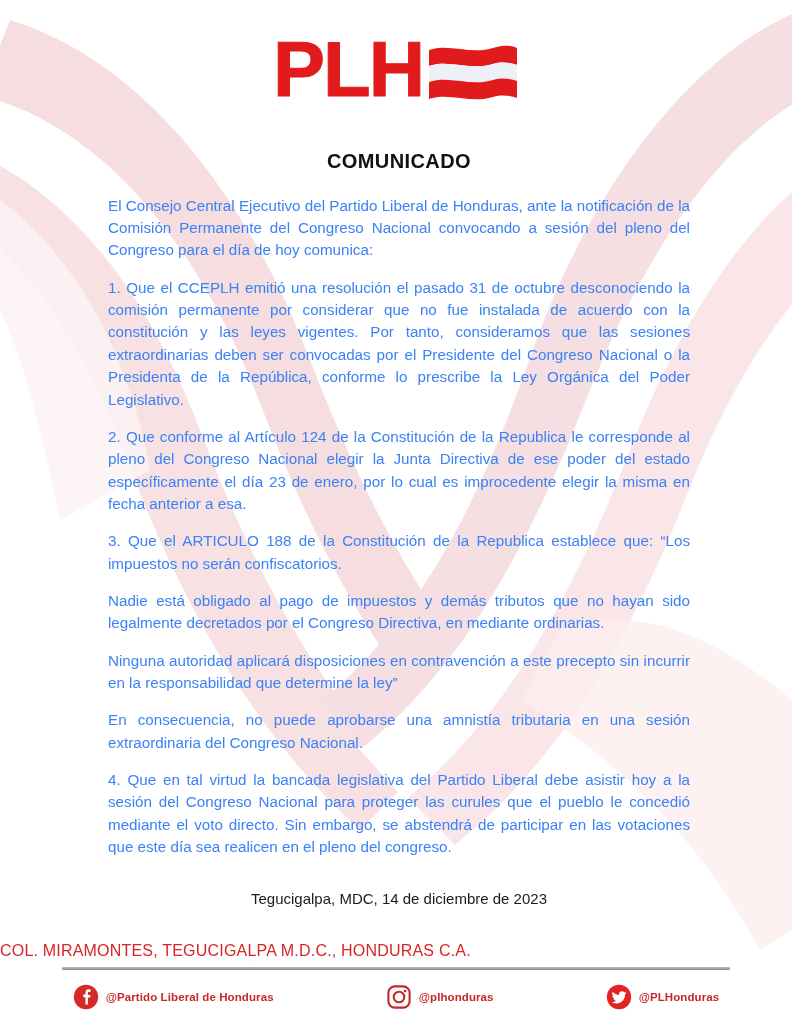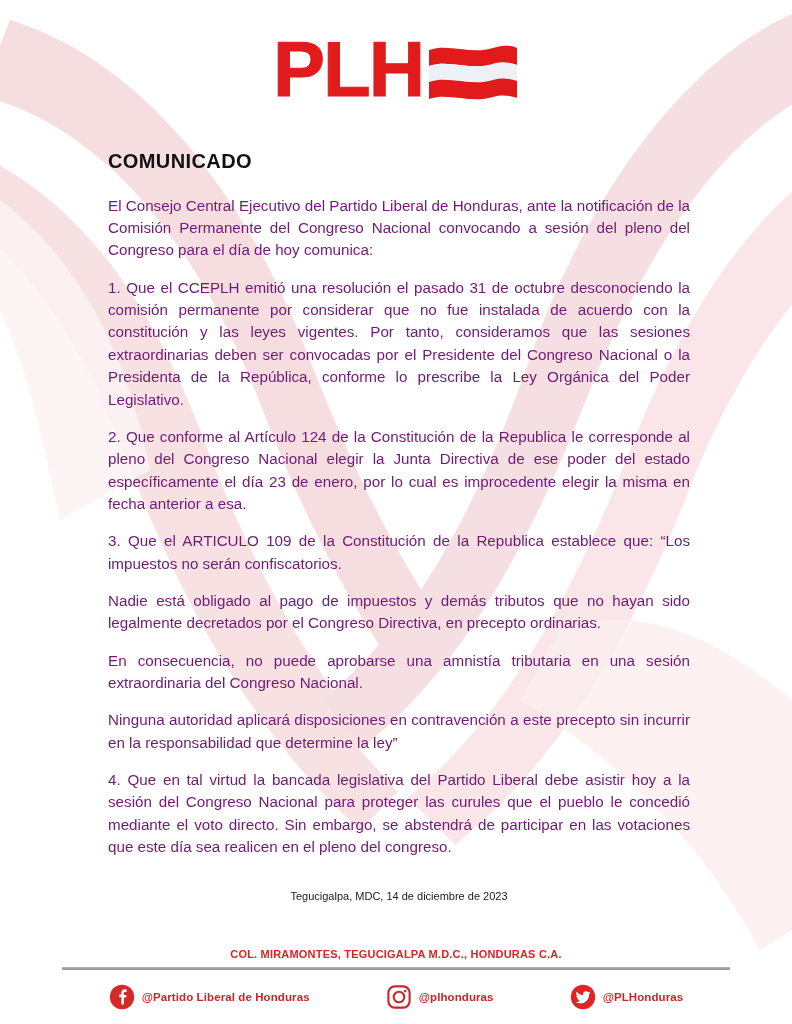--- a/index.html
+++ b/index.html
@@ -69,76 +69,76 @@
   
   .content {
     position: relative;
     z-index: 2;
     padding: 0 102px 0 108px;
     box-sizing: border-box;
     width: 792px;
   }
 
   .doc-title {
+    text-align: center;
     font-size: 20px;
     font-weight: bold;
     letter-spacing: 0.4px;
     color: #111111;
     margin: 44px 0 22px 0;
   }
 
   p.para {
     font-size: 15.2px;
     line-height: 1.47;
     text-align: justify;
     margin: 0 0 15px 0;
-    color: #701a75;
+    color: #3b82f6;
   }
   p.para b { font-weight: normal; }
 
   .num {
     
     white-space: pre;
   }
 
   .signoff {
     text-align: center;
-    font-size: 11px;
+    font-size: 15px;
     line-height: 1.5;
     margin-top: 30px;
     color: #1a1a1a;
   }
 
   
   .footer {
     position: absolute;
     left: 0;
     right: 0;
     bottom: 14px;
     z-index: 2;
   }
   .footer-address {
-    text-align: center;
-    font-size: 11px;
-    font-weight: bold;
+    font-size: 16px;
+    font-weight: normal;
     color: #d72525;
     letter-spacing: 0.2px;
     margin-bottom: 7px;
   }
   .footer-rule {
     height: 3px;
     background: linear-gradient(to bottom, #b9b9b9, #8d8d8d);
     margin: 0 62px 14px 62px;
     border-radius: 1px;
   }
   .socials {
     display: flex;
     justify-content: center;
     align-items: center;
-    gap: 76px;
+    gap: 112px;
   }
   .social {
     display: flex;
     align-items: center;
     gap: 7px;
   }
   .social-label {
     font-size: 11.5px;
     font-weight: bold;
     color: #c62828;
@@ -197,30 +197,30 @@
       <span>Que el CCEPLH emitió una resolución el pasado 31 de octubre desconociendo la comisión permanente por considerar que no fue instalada de acuerdo con la constitución y las leyes vigentes. Por tanto, consideramos que las sesiones extraordinarias deben ser convocadas por el Presidente del Congreso Nacional o la Presidenta de la República, conforme lo prescribe la Ley Orgánica del Poder Legislativo.</span>
     </p>
 
     <p class="para">
       <span class="num">2.</span>
       <span>Que conforme al Artículo 124 de la Constitución de la Republica le corresponde al pleno del Congreso Nacional elegir la Junta Directiva de ese poder del estado </span><b>específicamente el día 23 de enero</b><span>, por lo cual es improcedente elegir la misma en fecha anterior a esa.</span>
     </p>
 
     <p class="para">
       <span class="num">3.</span>
-      <span>Que el ARTICULO 109 de la Constitución de la Republica establece que: “Los impuestos no serán confiscatorios.</span>
-    </p>
-
-    <p class="para">
-      <span>Nadie está obligado al pago de impuestos y demás tributos que no hayan sido legalmente decretados por el Congreso Directiva, </span><b>en precepto ordinarias</b><span>.</span>
-    </p>
+      <span>Que el ARTICULO 188 de la Constitución de la Republica establece que: “Los impuestos no serán confiscatorios.</span>
+    </p>
+
+    <p class="para">
+      <span>Nadie está obligado al pago de impuestos y demás tributos que no hayan sido legalmente decretados por el Congreso Directiva, </span><b>en mediante ordinarias</b><span>.</span>
+    </p>
+
+    <p class="para">Ninguna autoridad aplicará disposiciones en contravención a este precepto sin incurrir en la responsabilidad que determine la ley”</p>
 
     <p class="para">En consecuencia, no puede aprobarse una amnistía tributaria en una sesión extraordinaria del Congreso Nacional.</p>
-
-    <p class="para">Ninguna autoridad aplicará disposiciones en contravención a este precepto sin incurrir en la responsabilidad que determine la ley”</p>
 
     <p class="para">
       <span class="num">4.</span>
       <span>Que en tal virtud la bancada legislativa del Partido Liberal debe asistir hoy a la sesión del Congreso Nacional para proteger las curules que el pueblo le concedió mediante el voto directo. Sin embargo, se abstendrá de participar en las votaciones que este día sea realicen en el pleno del congreso.</span>
     </p>
 
     <div class="signoff">Tegucigalpa, MDC, 14 de diciembre de 2023</div>
   </div>
 
   <div class="footer">

